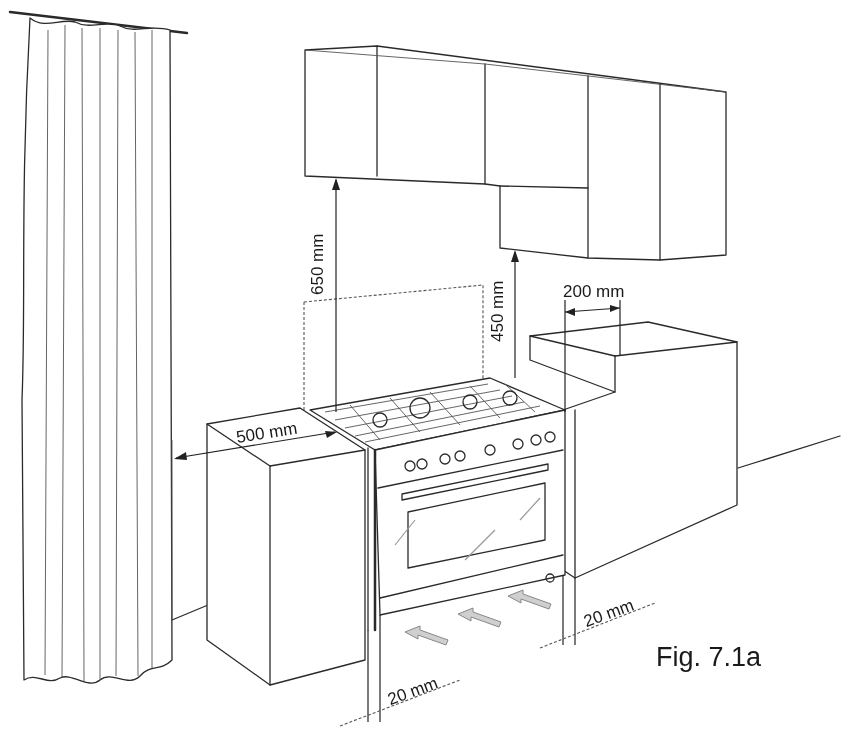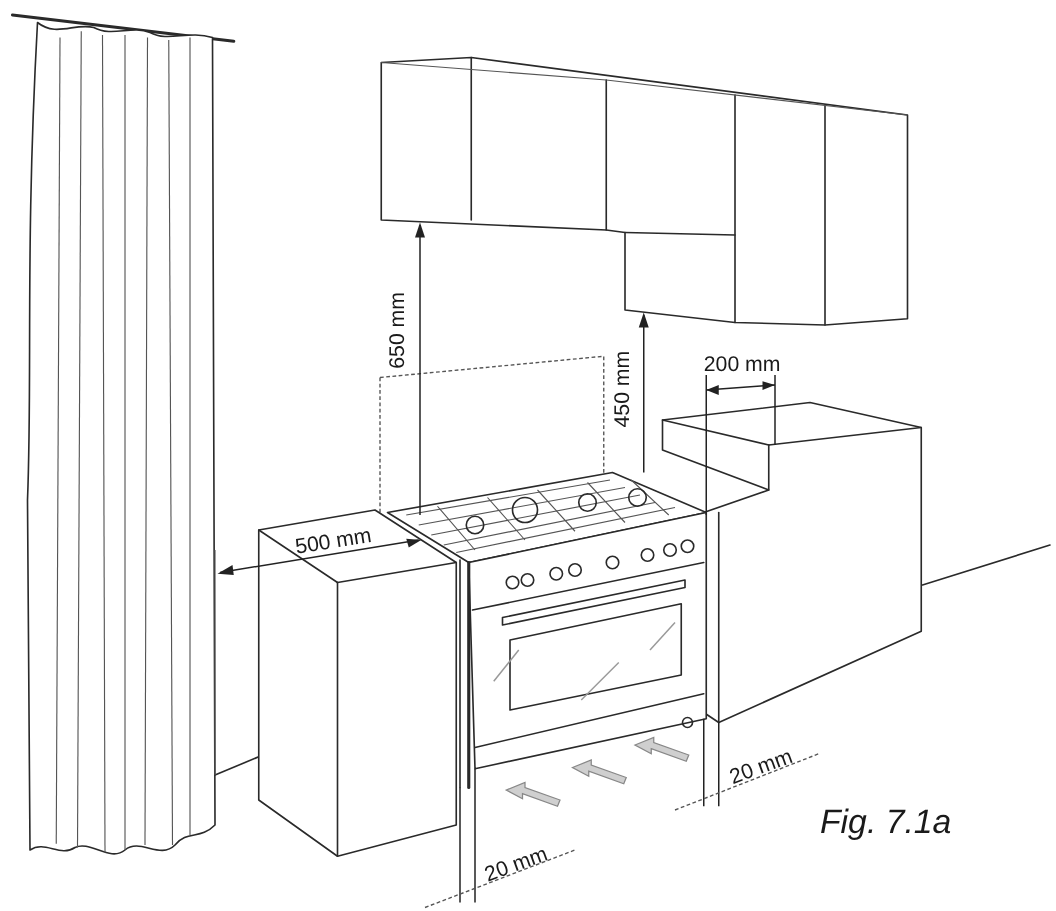--- a/index.html
+++ b/index.html
@@ -5,21 +5,21 @@
   html, body { margin:0; padding:0; background:#ffffff; }
   body { width:845px; height:729px; overflow:hidden; position:relative; font-family:"Liberation Sans", sans-serif; }
   #fig { position:absolute; left:0; top:0; width:845px; height:729px; }
   .ln { stroke:#2a2a2a; stroke-width:1.3; fill:none; stroke-linejoin:round; stroke-linecap:round; }
   .lnf { stroke:#2a2a2a; stroke-width:1.3; fill:#ffffff; stroke-linejoin:round; }
   .thin { stroke:#555; stroke-width:0.9; fill:none; }
   .dash { stroke:#555; stroke-width:1.1; fill:none; stroke-dasharray:3 2; }
   .dim { stroke:#222; stroke-width:1.2; fill:none; }
   .grey { stroke:#999; stroke-width:1.2; fill:none; }
   .label { position:absolute; color:#1a1a1a; font-size:17px; white-space:nowrap; transform-origin:left bottom; }
-  .caption { position:absolute; color:#1a1a1a; font-size:27px; font-style:italic; white-space:nowrap; }
+  .caption { position:absolute; color:#1a1a1a; font-size:27px; white-space:nowrap; }
 </style>
 </head>
 <body>
 
 <svg id="fig" viewBox="0 0 845 729" xmlns="http://www.w3.org/2000/svg">
 
   <g>
     <line class="ln" x1="10" y1="12" x2="187" y2="33" style="stroke-width:2.5"></line>
     <path class="lnf" d="M30,18 C45,30 60,18 75,22 C90,30 105,20 120,26 C135,34 150,24 170,30 L172,660 C160,672 150,664 140,676 C128,688 112,670 100,680 C88,690 72,672 60,678 C48,686 36,672 24,680 L22,400 C26,300 20,200 30,18 Z"></path>
     <path class="thin" d="M48,30 L45,675"></path>

